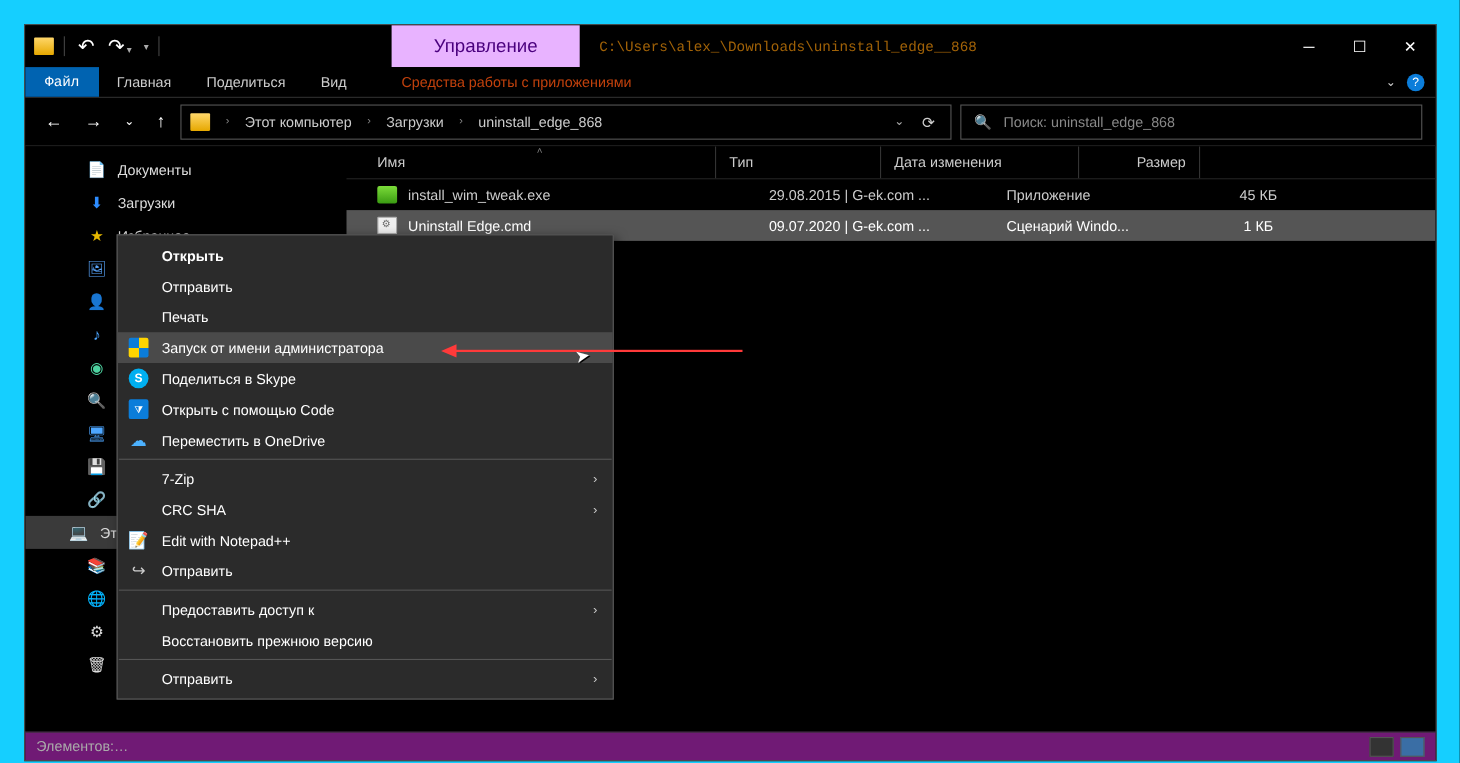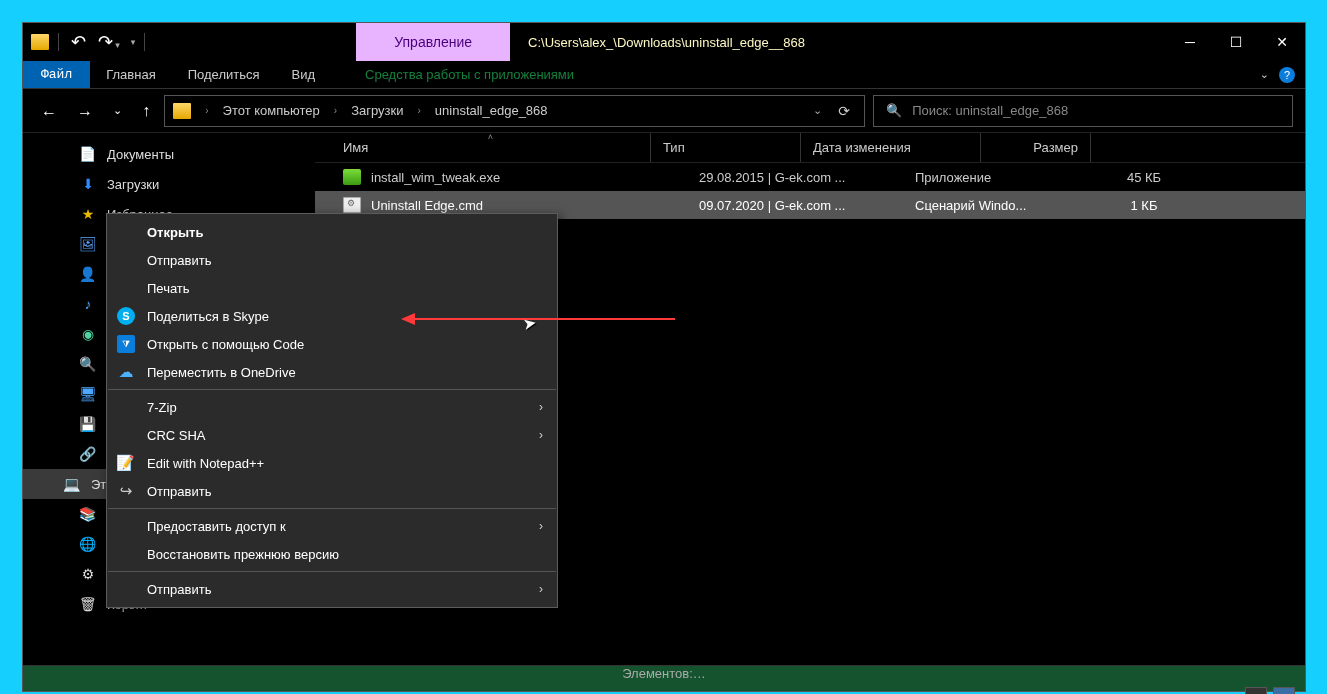--- a/index.html
+++ b/index.html
@@ -32,33 +32,33 @@
   }
   .folder-ico { width: 18px; height: 16px; background: linear-gradient(#ffd76a, #e6a800); border-radius: 1px; }
   .sep { width: 1px; height: 18px; background: #444; margin: 0 3px; }
   .tb-btn { color: #fff; font-size: 18px; padding: 0 3px; }
   .chev-small { font-size: 9px; color: #aaa; padding-left: 2px; }
   .tab-ribbon {
     background: #e8b3ff;
     color: #4a007e;
     padding: 0 38px;
     display: flex; align-items: center;
-    font-size: 14px;
+    font-size: 17px;
     margin-left: 200px;
   }
-  .tb-path { display: flex; align-items: center; color: #fef9c3; padding-left: 18px; }
+  .tb-path { display: flex; align-items: center; color: #a16207; padding-left: 18px; font-family: Liberation Mono, monospace; }
   .tb-right { margin-left: auto; display: flex; }
   .win-btn { width: 46px; display:flex; align-items:center; justify-content:center; color:#fff; font-size:14px; }
   
   .menubar {
     height: 28px; display:flex; align-items: stretch; background:#000; border-bottom:1px solid #333;
   }
   .menubar .file { background:#0063b1; color:#fff; padding:0 18px; display:flex; align-items:center;font-family:Liberation Mono, monospace; }
   .menubar .item { color:#ccc; padding:0 16px; display:flex; align-items:center; }
-  .menubar .item-wide { color:#15803d; padding:0 34px; display:flex; align-items:center; }
+  .menubar .item-wide { color:#c2410c; padding:0 34px; display:flex; align-items:center; }
   .mb-right { margin-left:auto; display:flex; align-items:center; padding-right:10px; gap:10px; }
   .help-ico { width:16px; height:16px; border-radius:50%; background:#0b7dda; color:#fff; font-size:11px; display:flex; align-items:center; justify-content:center; }
   
   .navrow {
     height: 44px; display:flex; align-items:center; padding: 0 12px; gap: 8px; background:#000; border-bottom:1px solid #222;
   }
   .nav-btn { color:#fff; font-size:16px; padding: 4px 6px; }
   .addr-box {
     flex: 1; height: 32px; border:1px solid #555; display:flex; align-items:center; padding: 0 8px; gap:8px;
   }
@@ -91,21 +91,21 @@
   .rc-name { width: 320px; display:flex; align-items:center; gap:10px; }
   .rc-date { width:180px; }
   .rc-type { width:150px; }
   .rc-size { width:110px; text-align:center; }
   .file-ico { width:18px; height:16px; display:flex; align-items:center; justify-content:center; }
   .exe-ico { background:linear-gradient(#7cdc3a,#3a9b12); border-radius:2px; }
   .cmd-ico { background:#eee; border:1px solid #aaa; border-radius:1px; position:relative; }
   .cmd-ico::after { content:"⚙"; font-size:9px; color:#666; position:absolute; left:3px; top:0px; }
   
   .statusbar {
-    height: 26px; background:#14532d; border-top:1px solid #333; display:flex; align-items:center; padding:0 10px; color:#aaa; gap: 6px; flex-direction: column;
+    height: 26px; background:#701a75; border-top:1px solid #333; display:flex; align-items:center; padding:12px 10px; color:#aaa; gap: 6px;
   }
   .statusbar .right { margin-left:auto; display:flex; gap:6px; }
   .view-toggle { width:22px; height:18px; background:#333; border:1px solid #555; }
   
   .context-menu {
     position:absolute;
     left: 106px; top: 213px;
     width: 452px;
     background:#2b2b2b;
     border:1px solid #5c5c5c;
@@ -318,20 +318,24 @@
       <div class="view-toggle" style="background:#3a6ea5;"></div>
     </div>
   </div>
 
 </div>
 
 <div class="context-menu">
   <div class="cm-item bold">Открыть</div>
   <div class="cm-item">Отправить</div>
   <div class="cm-item">Печать</div>
+  <div class="cm-item hover">
+    <div class="cm-ico shield"></div>
+    <span>Запуск от имени администратора</span>
+  </div>
   <div class="cm-item">
     <div class="cm-ico skype">S</div>
     <span>Поделиться в Skype</span>
   </div>
   <div class="cm-item">
     <div class="cm-ico vscode">⧩</div>
     <span>Открыть с помощью Code</span>
   </div>
   <div class="cm-item">
     <div class="cm-ico onedrive">☁</div>

